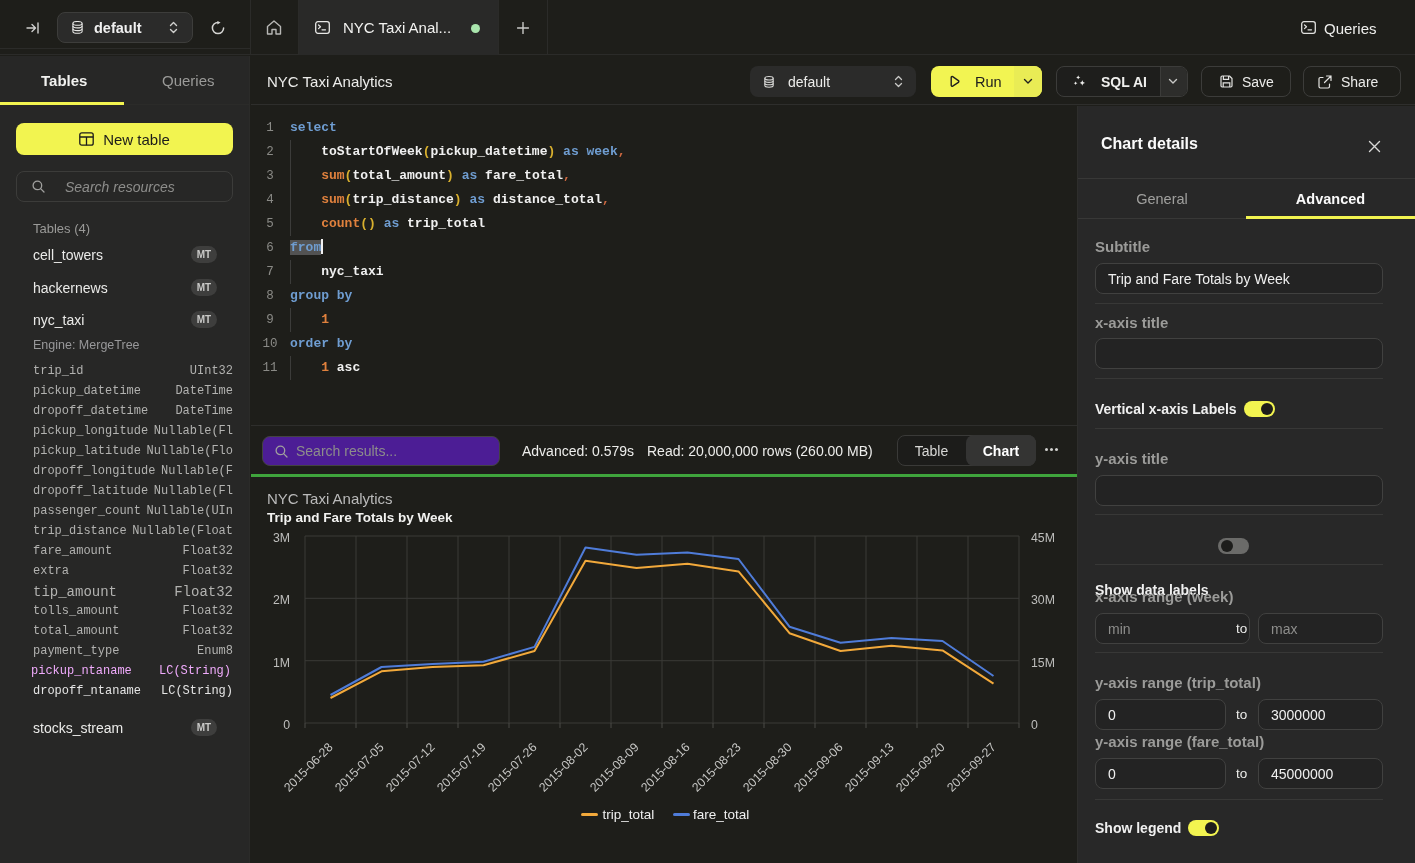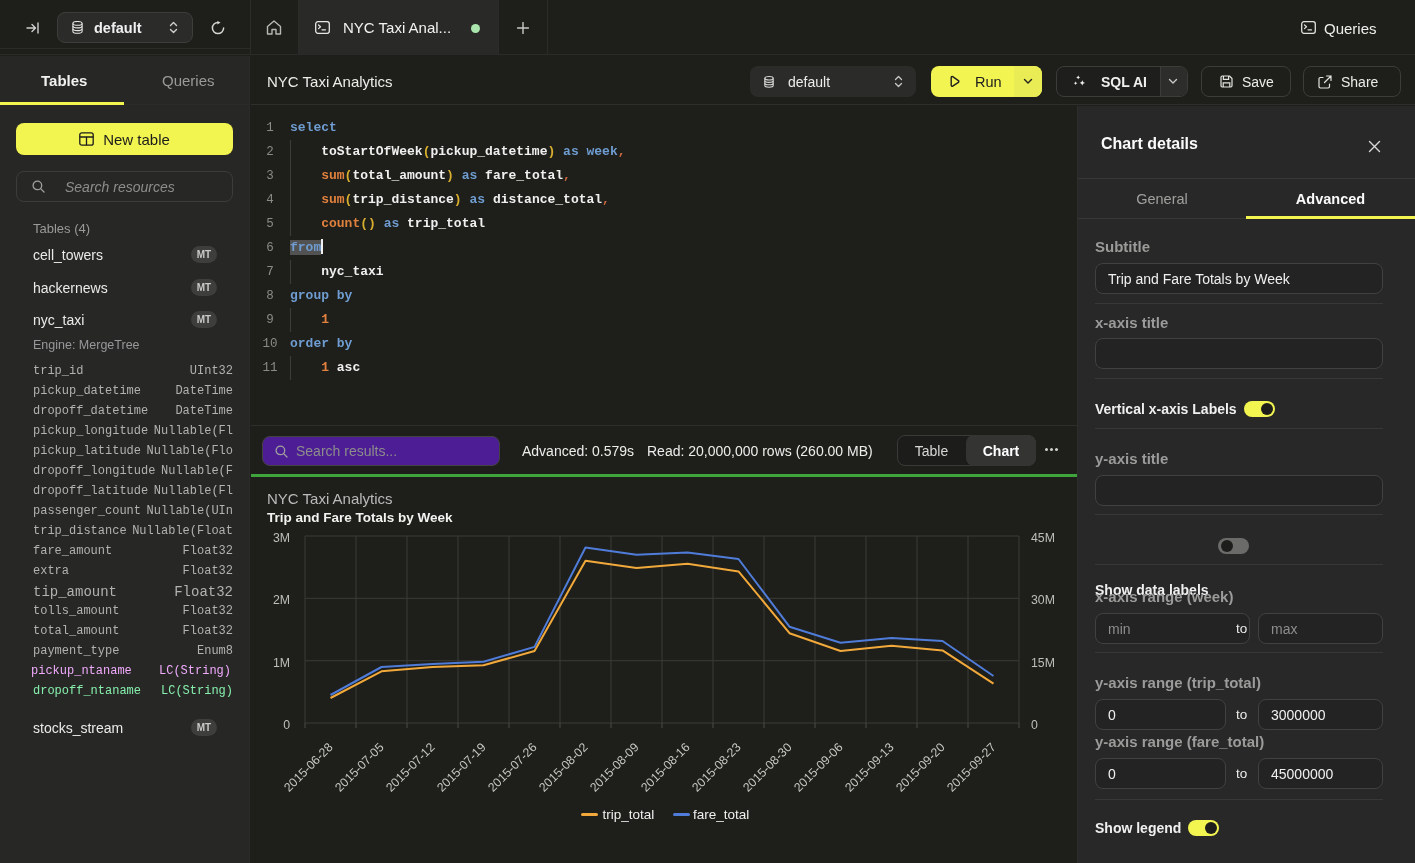--- a/index.html
+++ b/index.html
@@ -192,21 +192,21 @@
     <span>Float32</span>
   </div>
 <div class="abs mono" style="left:33px; top:644px; width:200px; height:20px; font-size:12px; color:#b2b2b0; display:flex; justify-content:space-between;">
     <span>payment_type</span>
     <span>Enum8</span>
   </div>
 <div class="abs mono" style="left:31px; top:664px; width:200px; height:20px; font-size:12px; color:#f0abfc; display:flex; justify-content:space-between;">
     <span>pickup_ntaname</span>
     <span>LC(String)</span>
   </div>
-<div class="abs mono" style="left:33px; top:684px; width:200px; height:20px; font-size:12px; color:#86efac; display:flex; justify-content:space-between;">
+<div class="abs mono" style="left:33px; top:684px; width:200px; height:20px; font-size:12px; color:#e5e5e5; display:flex; justify-content:space-between;">
     <span>dropoff_ntaname</span>
     <span>LC(String)</span>
   </div>
 
 <div class="abs" style="left:33px; top:720px; color:#ebebe9; font-size:14px;">stocks_stream</div>
 <div class="mt-badge" style="top:719px;">MT</div>
 
 <div id="main-toolbar"></div>
 <div class="abs" style="left:267px; top:73px; color:#ececea; font-size:15px;">NYC Taxi Analytics</div>
 

